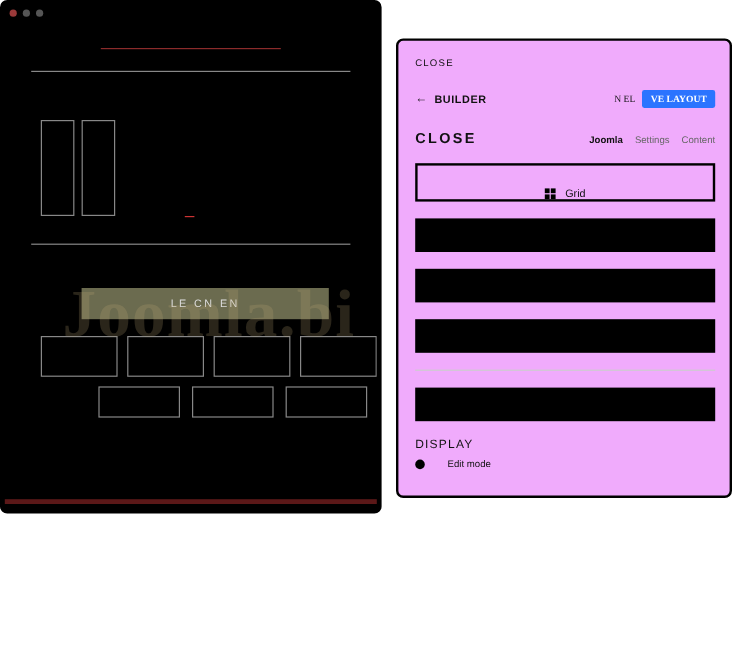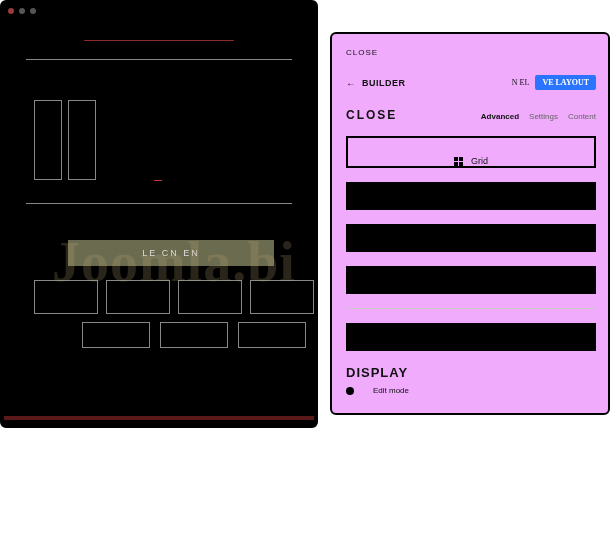--- a/index.html
+++ b/index.html
@@ -113,21 +113,21 @@
       display: grid; grid-template-columns: 4px 4px; grid-template-rows: 4px 4px; gap: 1px;
     }
     .grid-icon span { background: #000; }
 
     .black-row {
       margin-top: 14px; height: 28px; background: #000;
     }
     .sep-line { height: 1px; background: #ccc; margin-top: 14px; }
 
     .display-section { margin-top: 14px; }
-    .display-hdr { font-size: 13px; letter-spacing: 1px; font-weight: 700; }
+    .display-hdr { font-size: 10px; letter-spacing: 1px; font-weight: 400; }
     .radio-row { display: flex; align-items: center; gap: 19px; margin-top: 6px; font-size: 8px; }
     .rdot { width: 8px; height: 8px; border-radius: 50%; }
     .rdot.black { background: #000; }
     .rdot.blue { background: #2b74ff; }
 
     
     .wm {
       position: absolute; left: 52px; top: 230px;
       font-size: 56px; font-weight: 700;
       color: rgba(190,170,120,0.22);
@@ -186,21 +186,21 @@
     </div>
     <div class="right-btns">
       <span class="nel">N EL</span>
       <span class="vl-btn">VE LAYOUT</span>
     </div>
   </div>
 
   <div class="toggle-row">
     <span class="toggle-title">CLOSE</span>
     <div class="tabs">
-      <span class="active">Advanced</span>
+      <span class="active">Joomla</span>
       <span>Settings</span>
       <span>Content</span>
     </div>
   </div>
 
   <div class="grid-btn">
     <div class="grid-icon">
       <span></span>
         <span></span>
         <span></span>

